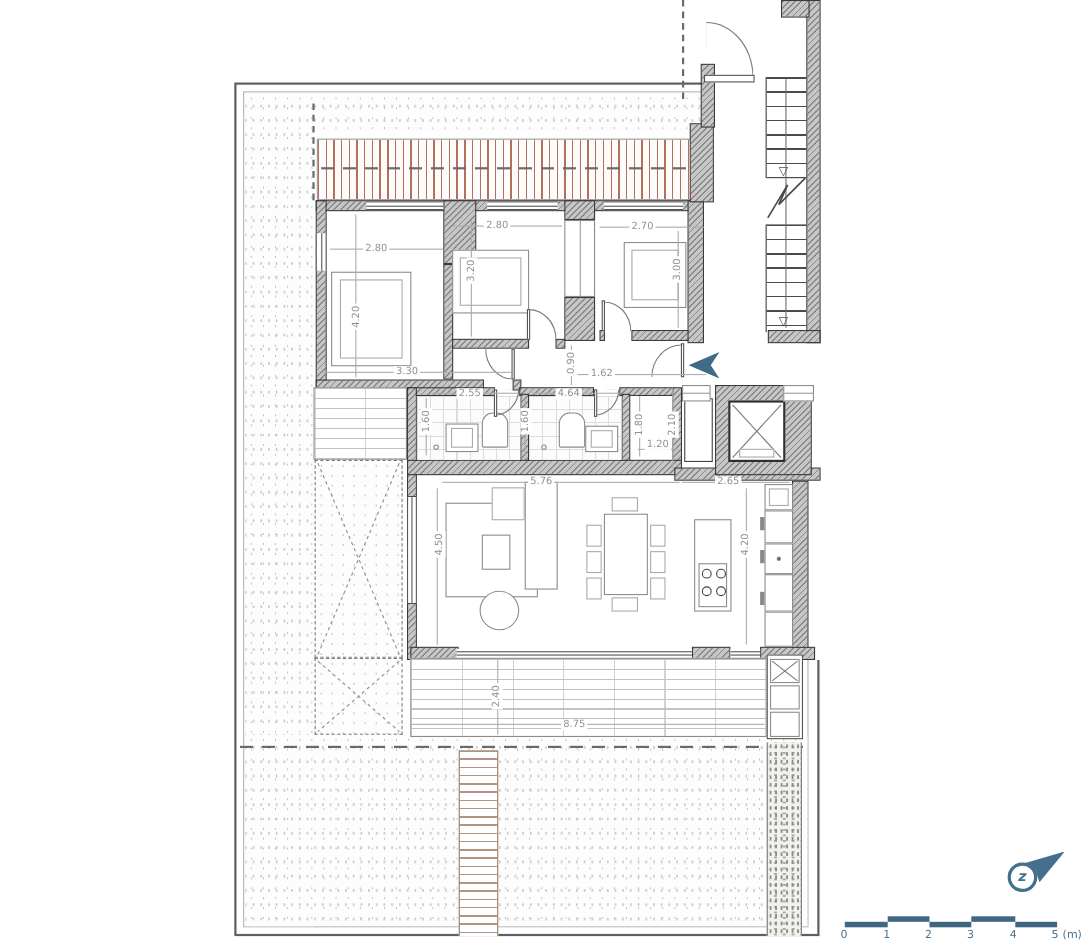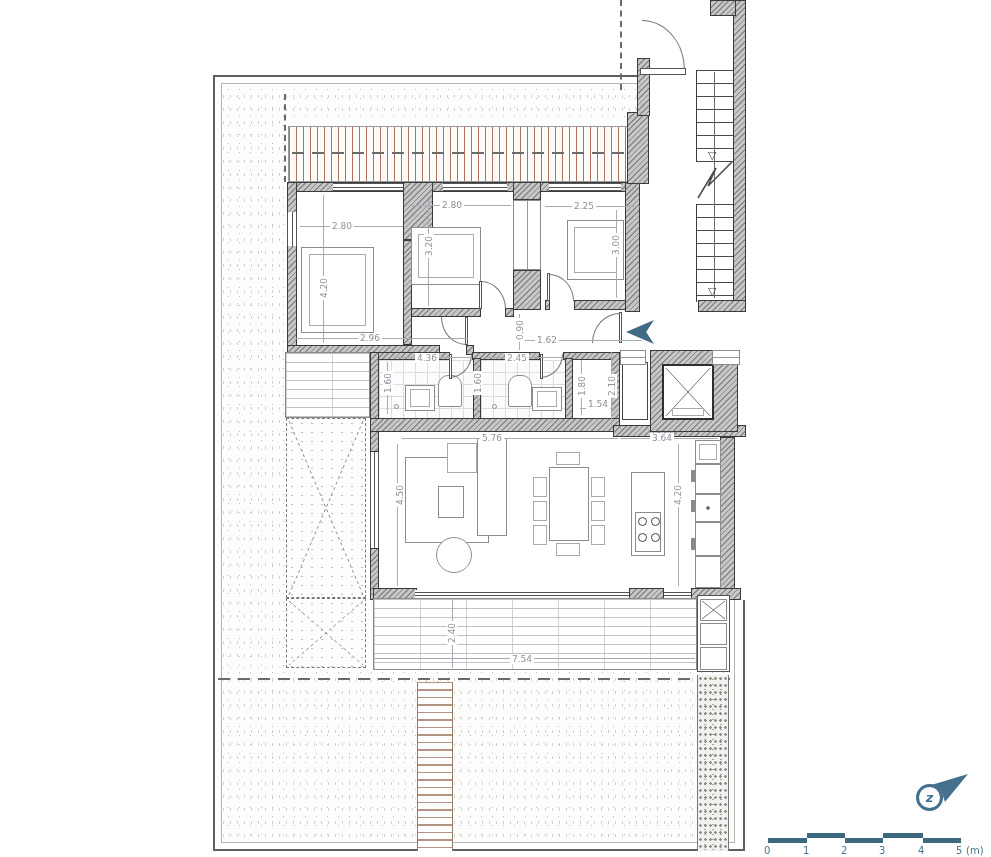--- a/index.html
+++ b/index.html
@@ -290,40 +290,40 @@
   <div class="dl" style="left:611px;top:352px;width:1px;height:74px;"></div>
   <div class="dl" style="left:620px;top:438px;width:98px;height:1px;"></div>
   <div class="dl" style="left:402px;top:438px;width:216px;height:1px;"></div>
   <div class="dl" style="left:397px;top:444px;width:1px;height:142px;"></div>
   <div class="dl" style="left:678px;top:444px;width:1px;height:142px;"></div>
   <div class="dl" style="left:452px;top:598px;width:1px;height:70px;"></div>
   <div class="dl" style="left:373px;top:658px;width:322px;height:1px;"></div>
 
   <div class="dim" style="left:330px;top:221px;">2.80</div>
   <div class="dim dimv" style="left:312px;top:283px;">4.20</div>
-  <div class="dim" style="left:358px;top:333px;">2.96</div>
+  <div class="dim" style="left:358px;top:333px;">3.30</div>
   <div class="dim" style="left:440px;top:200px;">2.80</div>
   <div class="dim dimv" style="left:417px;top:241px;">3.20</div>
-  <div class="dim" style="left:572px;top:201px;">2.25</div>
+  <div class="dim" style="left:572px;top:201px;">2.70</div>
   <div class="dim dimv" style="left:604px;top:240px;">3.00</div>
   <div class="dim dimv" style="left:508px;top:325px;">0.90</div>
   <div class="dim" style="left:535px;top:335px;">1.62</div>
-  <div class="dim" style="left:415px;top:353px;">4.36</div>
+  <div class="dim" style="left:415px;top:353px;">2.55</div>
   <div class="dim dimv" style="left:376px;top:378px;">1.60</div>
-  <div class="dim" style="left:505px;top:353px;">2.45</div>
+  <div class="dim" style="left:505px;top:353px;">4.64</div>
   <div class="dim dimv" style="left:466px;top:378px;">1.60</div>
   <div class="dim dimv" style="left:570px;top:381px;">1.80</div>
-  <div class="dim" style="left:586px;top:399px;">1.54</div>
+  <div class="dim" style="left:586px;top:399px;">1.20</div>
   <div class="dim dimv" style="left:600px;top:381px;">2.10</div>
-  <div class="dim" style="left:650px;top:433px;">3.64</div>
+  <div class="dim" style="left:650px;top:433px;">2.65</div>
   <div class="dim" style="left:480px;top:433px;">5.76</div>
   <div class="dim dimv" style="left:388px;top:490px;">4.50</div>
   <div class="dim dimv" style="left:666px;top:490px;">4.20</div>
   <div class="dim dimv" style="left:440px;top:628px;">2.40</div>
-  <div class="dim" style="left:510px;top:654px;">7.54</div>
+  <div class="dim" style="left:510px;top:654px;">8.75</div>
 
   <div>
     <div class="scaleseg" style="left:768px;top:838px;width:39px;"></div>
     <div class="scaleseg" style="left:807px;top:833px;width:38px;"></div>
     <div class="scaleseg" style="left:845px;top:838px;width:38px;"></div>
     <div class="scaleseg" style="left:883px;top:833px;width:40px;"></div>
     <div class="scaleseg" style="left:923px;top:838px;width:38px;"></div>
     <div class="scalelabel" style="left:764px;top:845px;">0</div>
     <div class="scalelabel" style="left:803px;top:845px;">1</div>
     <div class="scalelabel" style="left:841px;top:845px;">2</div>

